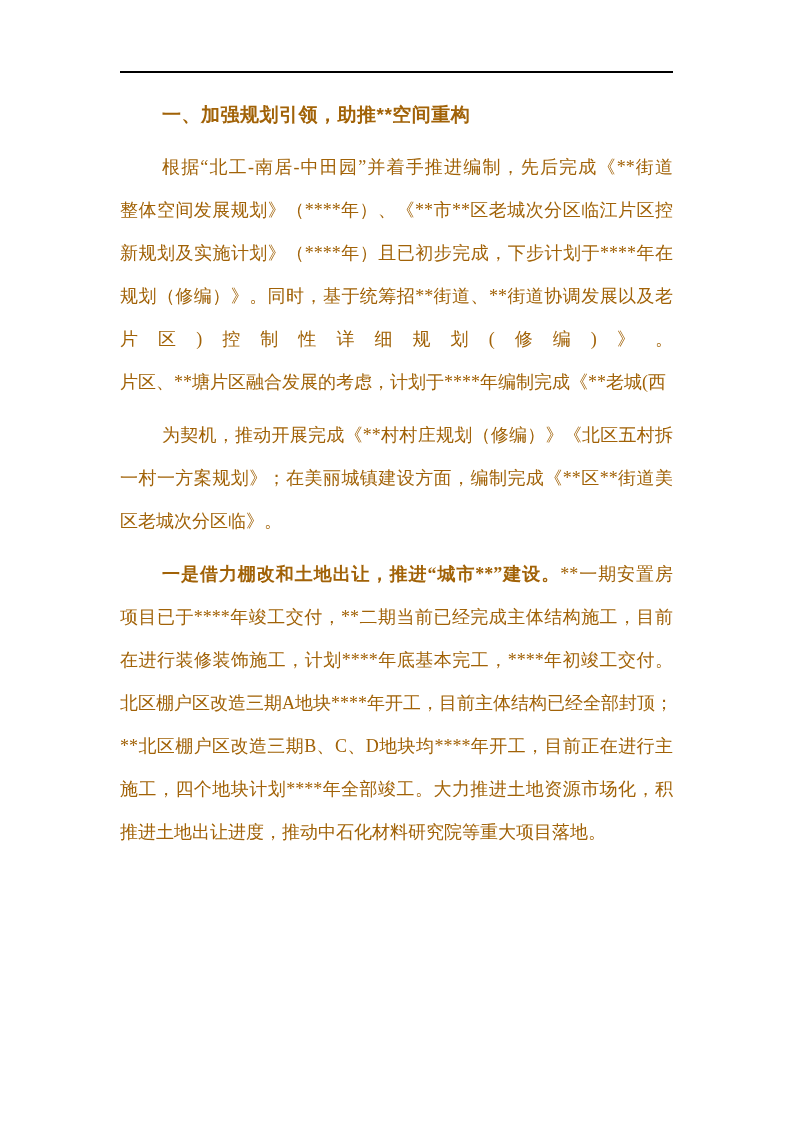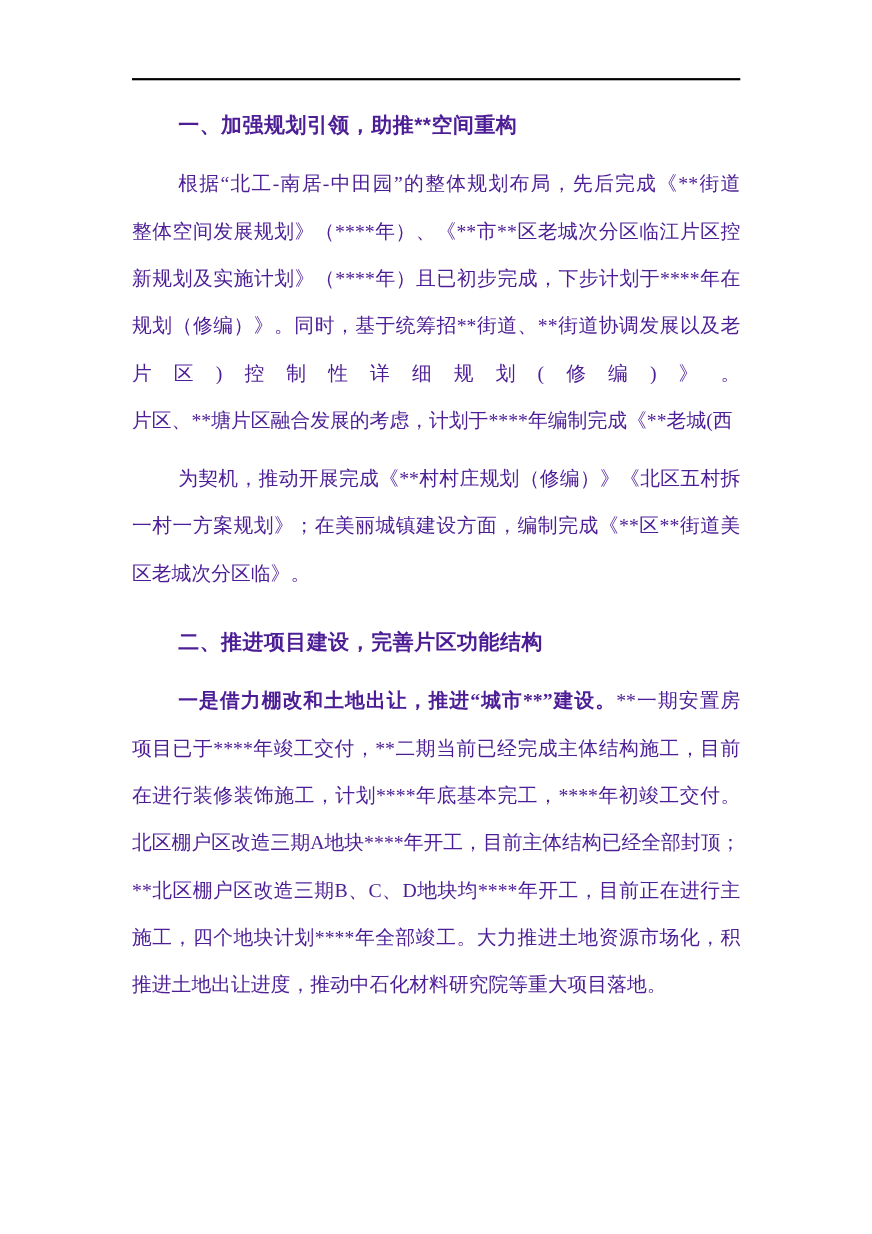--- a/index.html
+++ b/index.html
@@ -7,21 +7,21 @@
     padding: 0;
     background: #ffffff;
   }
   .page {
     position: relative;
     width: 718px;
     height: 1122px;
     background: #ffffff;
     overflow: hidden;
     font-family: "Liberation Serif", "DejaVu Serif", serif;
-    color: #4c1d95;
+    color: #a16207;
   }
   .content {
     margin: 0 120px;
     width: 553px;
   }
   .header-rule {
     border: none;
     border-top: 2px solid #000000;
     margin: 71px 0 0 0;
     height: 0;
@@ -57,33 +57,32 @@
 </style>
 </head>
 <body>
 
 <div class="page">
   <div class="content">
     <hr class="header-rule">
     <div>
         <div class="heading">一、加强规划引领，助推**空间重构</div>
         <div class="para">
-          <div class="line">根据“北工-南居-中田园”的整体规划布局，先后完成《**街道</div>
+          <div class="line">根据“北工-南居-中田园”并着手推进编制，先后完成《**街道</div>
           <div class="line">整体空间发展规划》（****年）、《**市**区老城次分区临江片区控制</div>
           <div class="line">新规划及实施计划》（****年）且已初步完成，下步计划于****年在该</div>
           <div class="line">规划（修编）》。同时，基于统筹招**街道、**街道协调发展以及老城</div>
           <div class="line">片区)控制性详细规划(修编)》。</div>
           <div class="line">片区、**塘片区融合发展的考虑，计划于****年编制完成《**老城(西</div>
         </div>
         <div class="para">
           <div class="line">为契机，推动开展完成《**村村庄规划（修编）》《北区五村拆迁进行</div>
           <div class="line">一村一方案规划》；在美丽城镇建设方面，编制完成《**区**街道美丽</div>
           <div class="line">区老城次分区临》。</div>
         </div>
-        <div class="heading">二、推进项目建设，完善片区功能结构</div>
         <div class="para">
           <div class="line"><span class="lead-bold">一是借力棚改和土地出让，推进“城市**”建设。</span><span>**一期安置房</span></div>
           <div class="line">项目已于****年竣工交付，**二期当前已经完成主体结构施工，目前正</div>
           <div class="line">在进行装修装饰施工，计划****年底基本完工，****年初竣工交付。**</div>
           <div class="line">北区棚户区改造三期A地块****年开工，目前主体结构已经全部封顶；</div>
           <div class="line">**北区棚户区改造三期B、C、D地块均****年开工，目前正在进行主体</div>
           <div class="line">施工，四个地块计划****年全部竣工。大力推进土地资源市场化，积极</div>
           <div class="line">推进土地出让进度，推动中石化材料研究院等重大项目落地。</div>
         </div>
       </div>

